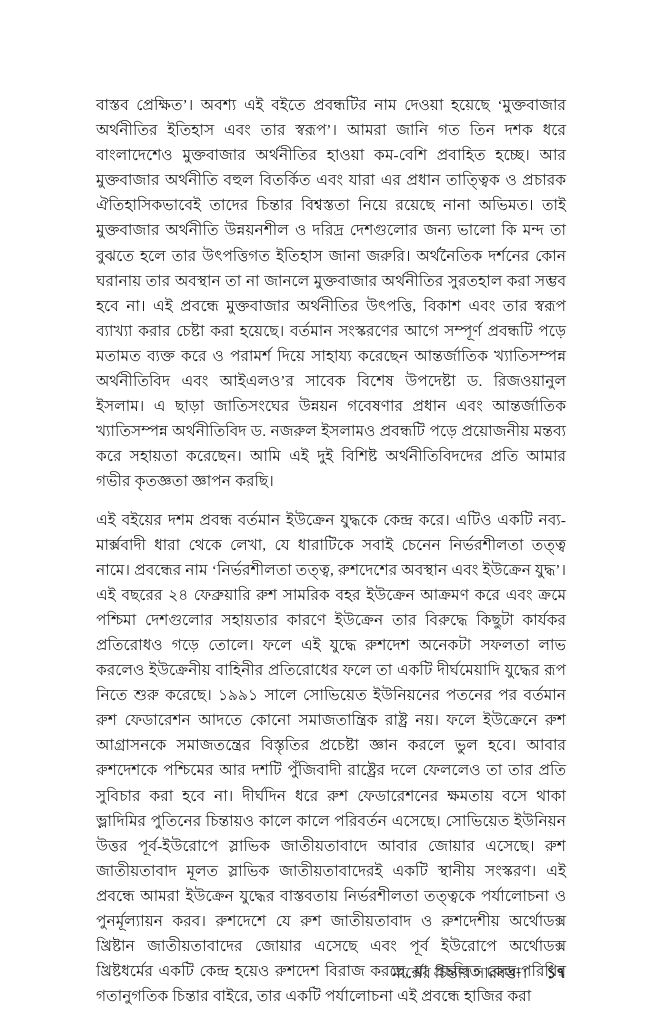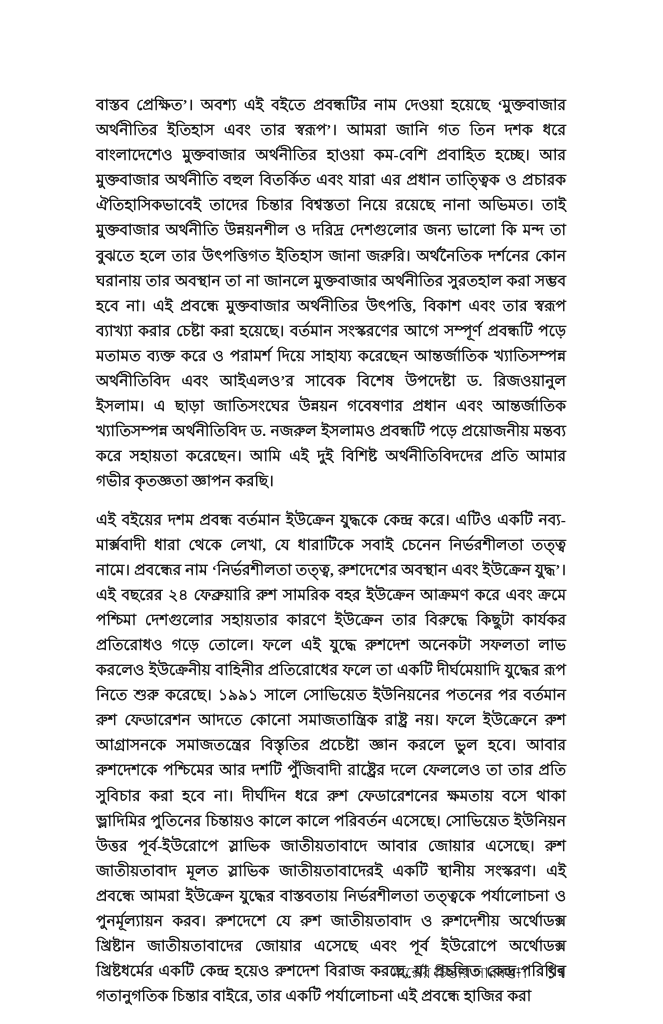--- a/index.html
+++ b/index.html
@@ -33,21 +33,21 @@
   .para {
     margin: 0 0 13px 0;
     padding: 0;
     font-size: 15.4px;
     line-height: 25.1px;
     color: #1c1c1c;
     text-align: justify;
     text-justify: inter-word;
     word-spacing: 0.02em;
     letter-spacing: 0.002em;
-    font-weight: 700;
+    font-weight: 400;
     -webkit-font-smoothing: antialiased;
   }
   .para:last-of-type {
     margin-bottom: 0;
   }
   .footer {
     position: absolute;
     left: 96px;
     top: 962px;
     width: 470px;

